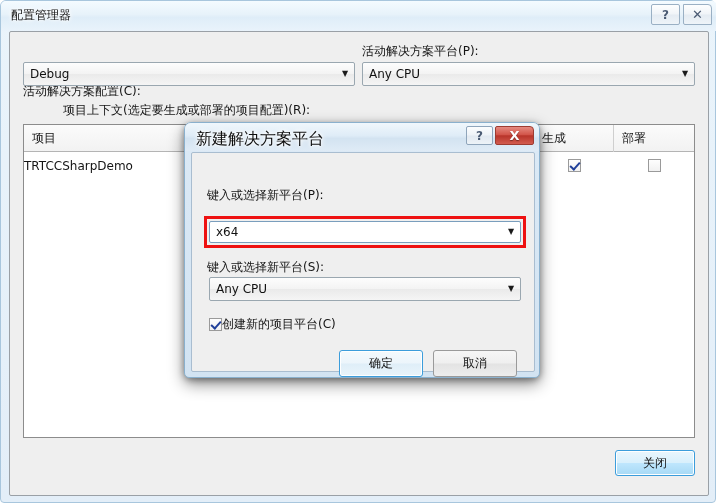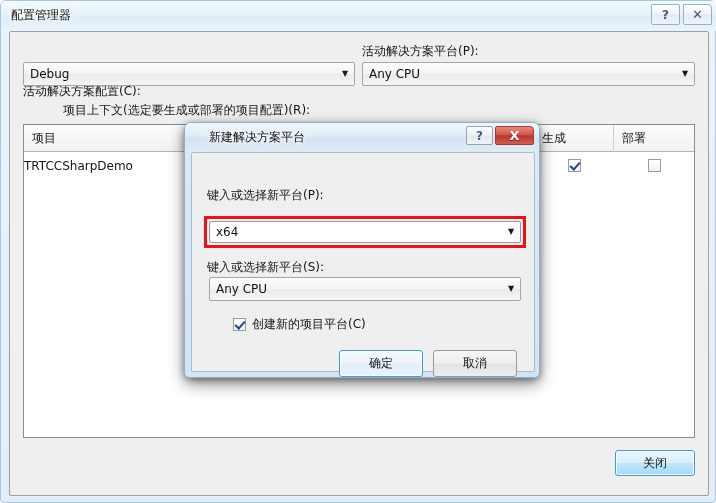--- a/index.html
+++ b/index.html
@@ -224,22 +224,22 @@
   .modal-titlebar {
     position: absolute;
     left: 0; top: 0;
     width: 100%; height: 28px;
     box-sizing: border-box;
     background: linear-gradient(to bottom, #f0f7fc 0%, #dfecf7 45%, #d3e3f1 55%, #dfebf6 100%);
     border-radius: 6px 6px 0 0;
   }
   .modal-title {
     position: absolute;
-    left: 24px; top: 6px;
-    font-size: 12px;
+    left: 11px; top: 6px;
+    font-size: 16px;
     color: #0d0d0d;
     text-shadow: 0 0 3px #fff, 0 0 5px #fff, 0 0 7px #fff;
     white-space: nowrap;
   }
   .mtb-btn {
     position: absolute;
     top: 3px;
     height: 19px;
     box-sizing: border-box;
     display: flex; align-items: center; justify-content: center;
@@ -361,21 +361,21 @@
         <span class="val">x64</span>
         <span class="arrow">▼</span>
       </div>
 
       <div class="lbl" style="left:15px; top:106px;">键入或选择新平台(S):</div>
       <div class="combo" style="left:17px; top:124px; width:312px; height:24px;">
         <span class="val">Any CPU</span>
         <span class="arrow">▼</span>
       </div>
 
-      <div style="position:absolute; left:17px; top:163px; display:flex; align-items:center; gap:6px;margin-left:24px;">
+      <div style="position:absolute; left:17px; top:163px; display:flex; align-items:center; gap:0;">
         <span class="cbx on"></span>
         <span class="lbl" style="position:static;">创建新的项目平台(C)</span>
       </div>
 
       <div class="btn normal" style="left:241px; top:197px; width:84px; height:27px;">
         <span>取消</span>
       </div>
       <div class="btn focus" style="left:147px; top:197px; width:84px; height:27px;">
         <span>确定</span>
       </div>

